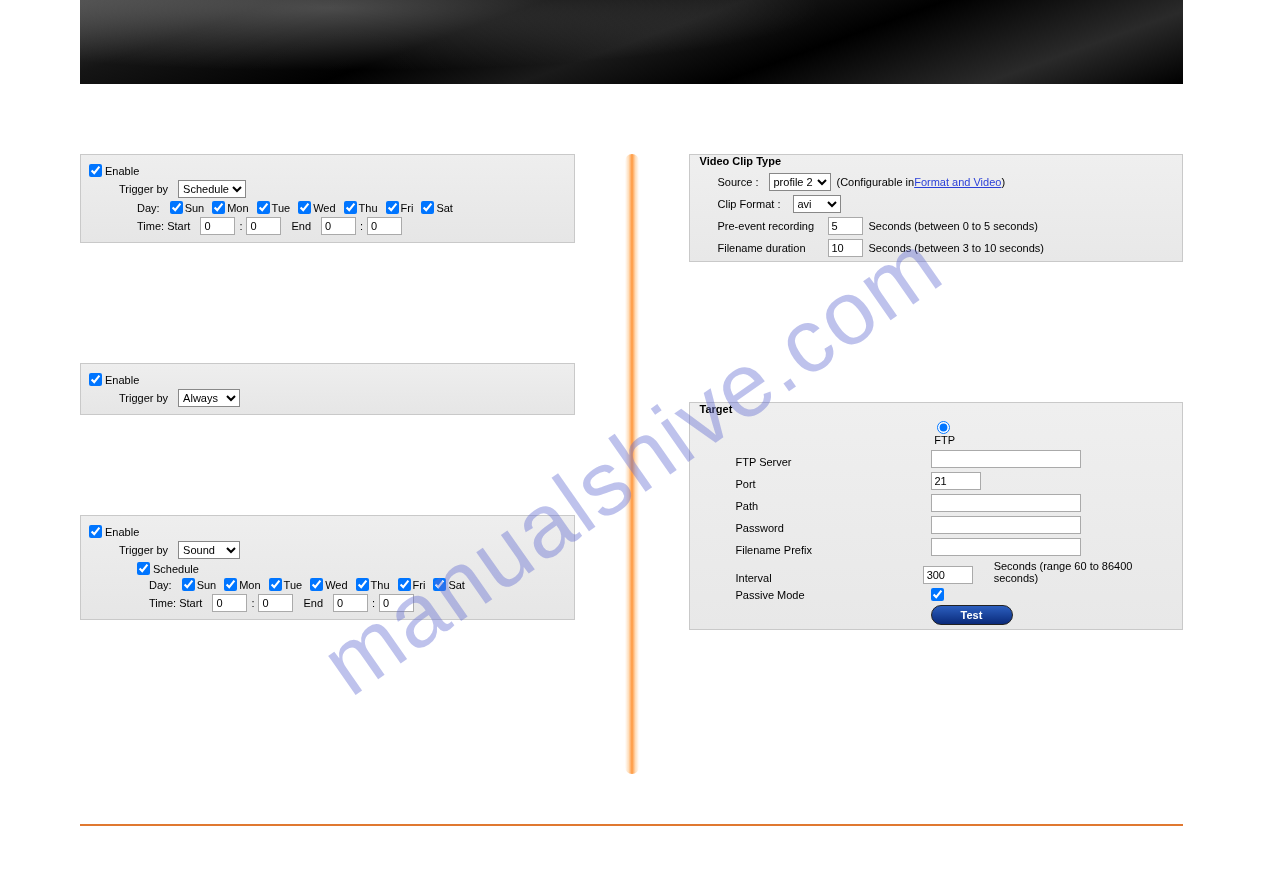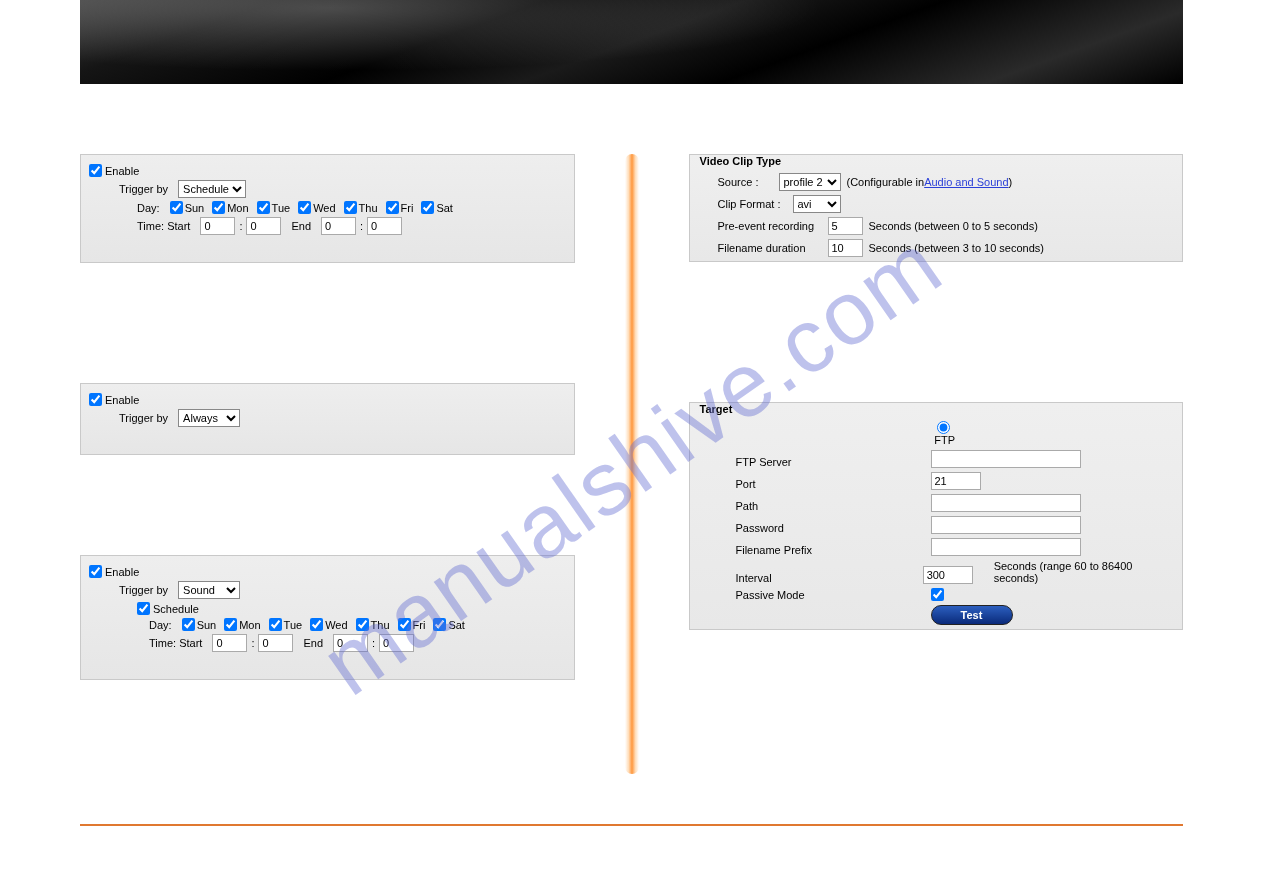--- a/index.html
+++ b/index.html
@@ -38,21 +38,21 @@
     width: 14px;
     background: linear-gradient(90deg, rgba(255,255,255,0) 0%, rgba(255,160,60,0.35) 25%, rgba(255,140,40,0.9) 50%, rgba(255,160,60,0.35) 75%, rgba(255,255,255,0) 100%);
     border-radius: 8px;
     min-height: 620px;
     align-self: stretch;
     filter: blur(0.5px);
   }
   .panel {
     border: 1px solid #c9c9c9;
     background: linear-gradient(#eeeeee, #e6e6e6);
-    padding: 6px 8px 24px 8px;
+    padding: 6px 8px 4px 8px;
     margin-bottom: 120px;
   }
   .panel.tight { margin-bottom: 100px; }
   .panel-row { margin: 3px 0; display: flex; align-items: center; flex-wrap: wrap; }
   .indent-1 { padding-left: 30px; }
   .indent-2 { padding-left: 48px; }
   .indent-3 { padding-left: 60px; }
   .chk { margin: 0 3px 0 0; vertical-align: middle; }
   .lbl { margin-right: 10px; text-align: center; }
   select.sel {
@@ -257,24 +257,24 @@
 
     </div>
 
     <div class="spine"></div>
 
     <div class="col">
 
       <div class="section-plain">
         <div class="sec-title">Video Clip Type</div>
         <div class="sec-row">
-          <span class="rlbl" style="width:61px">Source :</span>
+          <span class="rlbl" style="width:51px">Source :</span>
           <select class="sel"><option>profile 2</option></select>
           <span class="note">(Configurable in </span>
-          <span class="link">Audio and Sound</span>
+          <span class="link">Format and Video</span>
           <span>)</span>
         </div>
         <div class="sec-row">
           <span class="rlbl" style="width:75px">Clip Format :</span>
           <select class="sel" style="width:48px"><option>avi</option></select>
         </div>
         <div class="sec-row">
           <span class="rlbl" style="width:110px">Pre-event recording</span>
           <input class="tf w35" value="5" style="">
           <span class="note">Seconds  (between 0 to 5 seconds)</span>

